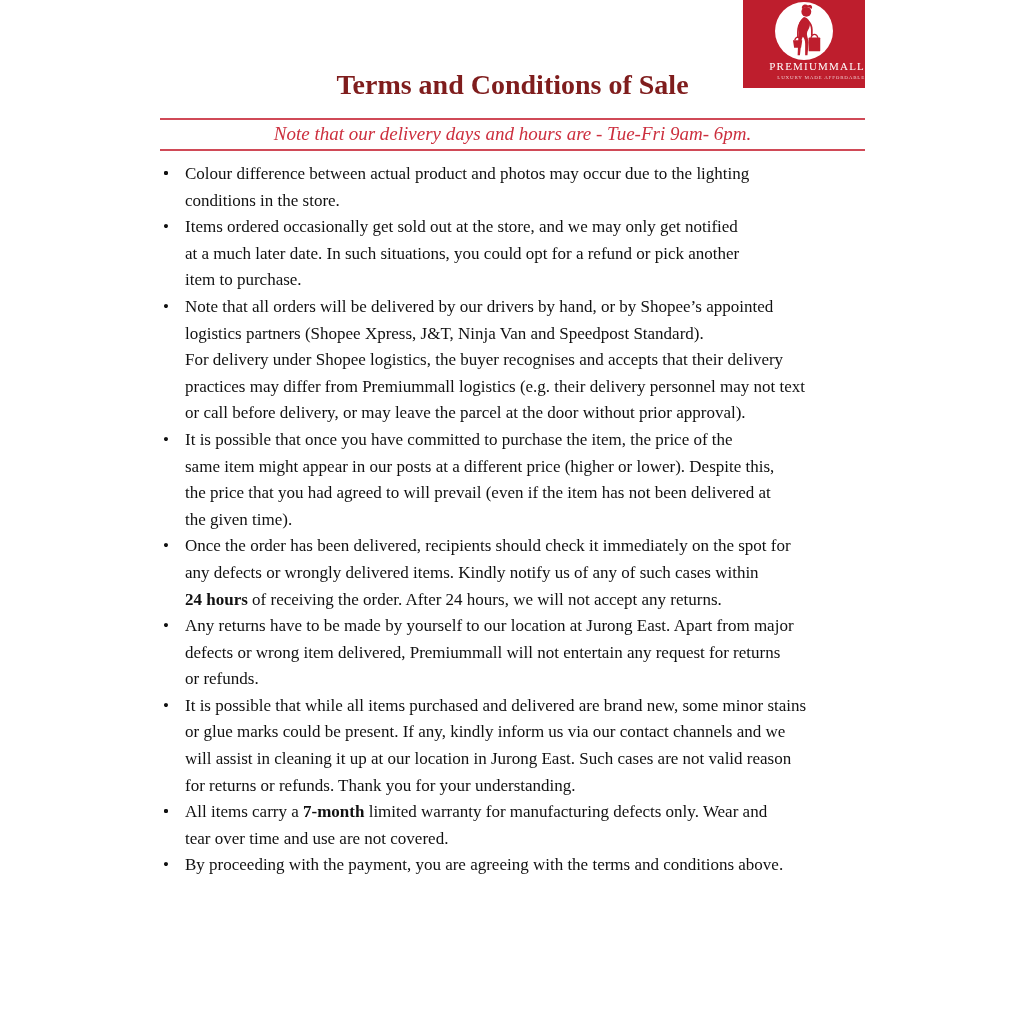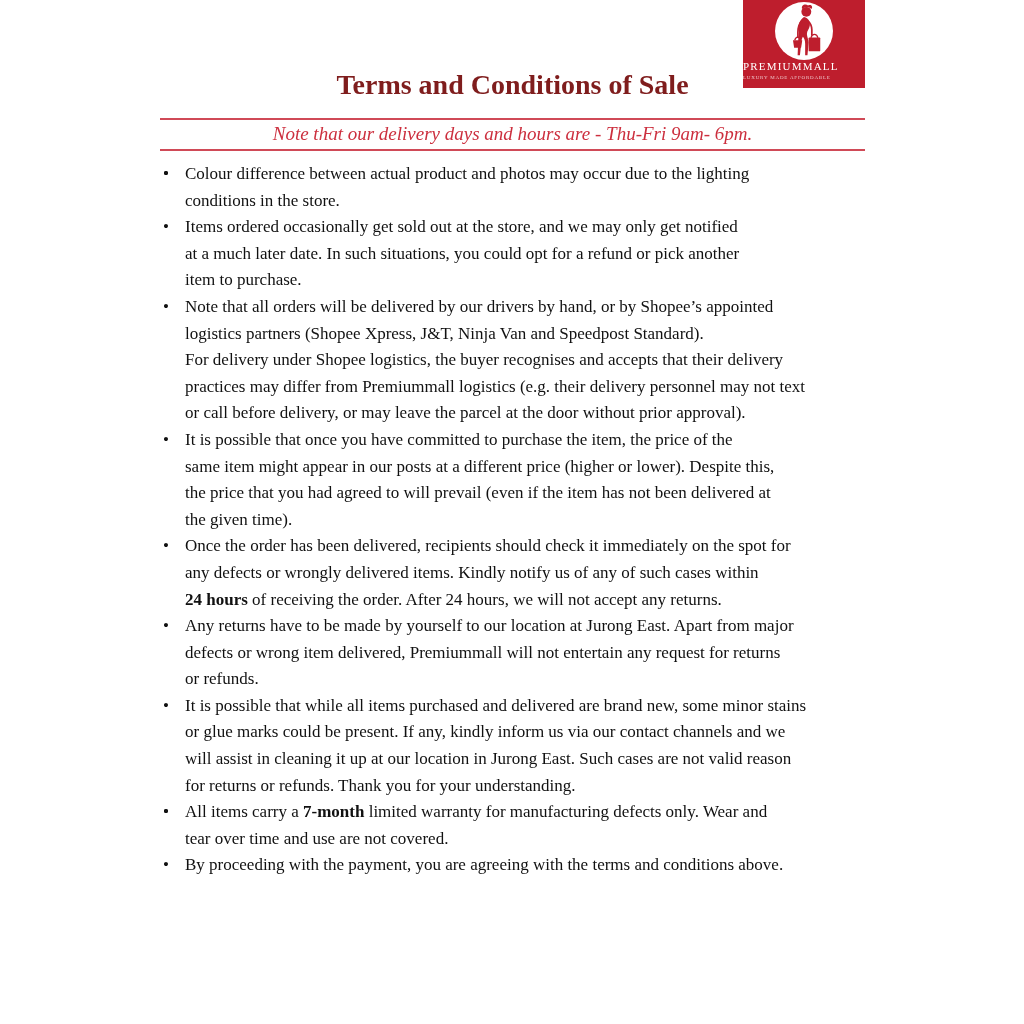--- a/index.html
+++ b/index.html
@@ -7,21 +7,21 @@
     position:relative;
     width:1024px;height:1024px;
     background:#ffffff;
     font-family:"Liberation Serif","DejaVu Serif",serif;
     color:#111111;
     overflow:hidden;
   }
   
   .logo{
     position:absolute;left:743px;top:0;width:122px;height:88px;
-    background:#be1e2d;text-align:left;
+    background:#be1e2d;text-align:right;
   }
   .logo-circle{
     position:absolute;left:32px;top:2px;width:58px;height:58px;
   }
   .brand-name{
     position:absolute;left:0;top:60px;width:122px;
     color:#ffffff;font-size:11px;letter-spacing:1.2px;white-space:nowrap;
   }
   .brand-tagline{
     position:absolute;left:0;top:75px;width:122px;
@@ -74,21 +74,21 @@
         </g>
       </svg>
     </div>
     <div class="brand-name">PREMIUMMALL</div>
     <div class="brand-tagline">LUXURY MADE AFFORDABLE</div>
   </div>
 
   <div class="title">Terms and Conditions of Sale</div>
 
   <div class="rule rule-top"></div>
-  <div class="delivery-note">Note that our delivery days and hours are - Thu-Fri 9am- 6pm.</div>
+  <div class="delivery-note">Note that our delivery days and hours are - Tue-Fri 9am- 6pm.</div>
   <div class="rule rule-bottom"></div>
 
   <div class="terms">
     <div class="term"><span class="bullet">•</span></div>
     <div class="term"><span class="bullet">•</span><span class="term-text">Colour difference between actual product and photos may occur due to the lighting<br>conditions in the store.</span></div>
     <div class="term"><span class="bullet">•</span><span class="term-text">Items ordered occasionally get sold out at the store, and we may only get notified<br>at a much later date. In such situations, you could opt for a refund or pick another<br>item to purchase.</span></div>
     <div class="term"><span class="bullet">•</span><span class="term-text">Note that all orders will be delivered by our drivers by hand, or by Shopee’s appointed<br>logistics partners (Shopee Xpress, J&amp;T, Ninja Van and Speedpost Standard).<br>For delivery under Shopee logistics, the buyer recognises and accepts that their delivery<br>practices may differ from Premiummall logistics (e.g. their delivery personnel may not text<br>or call before delivery, or may leave the parcel at the door without prior approval).</span></div>
     <div class="term"><span class="bullet">•</span><span class="term-text">It is possible that once you have committed to purchase the item, the price of the<br>same item might appear in our posts at a different price (higher or lower). Despite this,<br>the price that you had agreed to will prevail (even if the item has not been delivered at<br>the given time).</span></div>
     <div class="term"><span class="bullet">•</span><span class="term-text">Once the order has been delivered, recipients should check it immediately on the spot for<br>any defects or wrongly delivered items. Kindly notify us of any of such cases within<br><strong>24 hours</strong> of receiving the order. After 24 hours, we will not accept any returns.</span></div>
     <div class="term"><span class="bullet">•</span><span class="term-text">Any returns have to be made by yourself to our location at Jurong East. Apart from major<br>defects or wrong item delivered, Premiummall will not entertain any request for returns<br>or refunds.</span></div>

